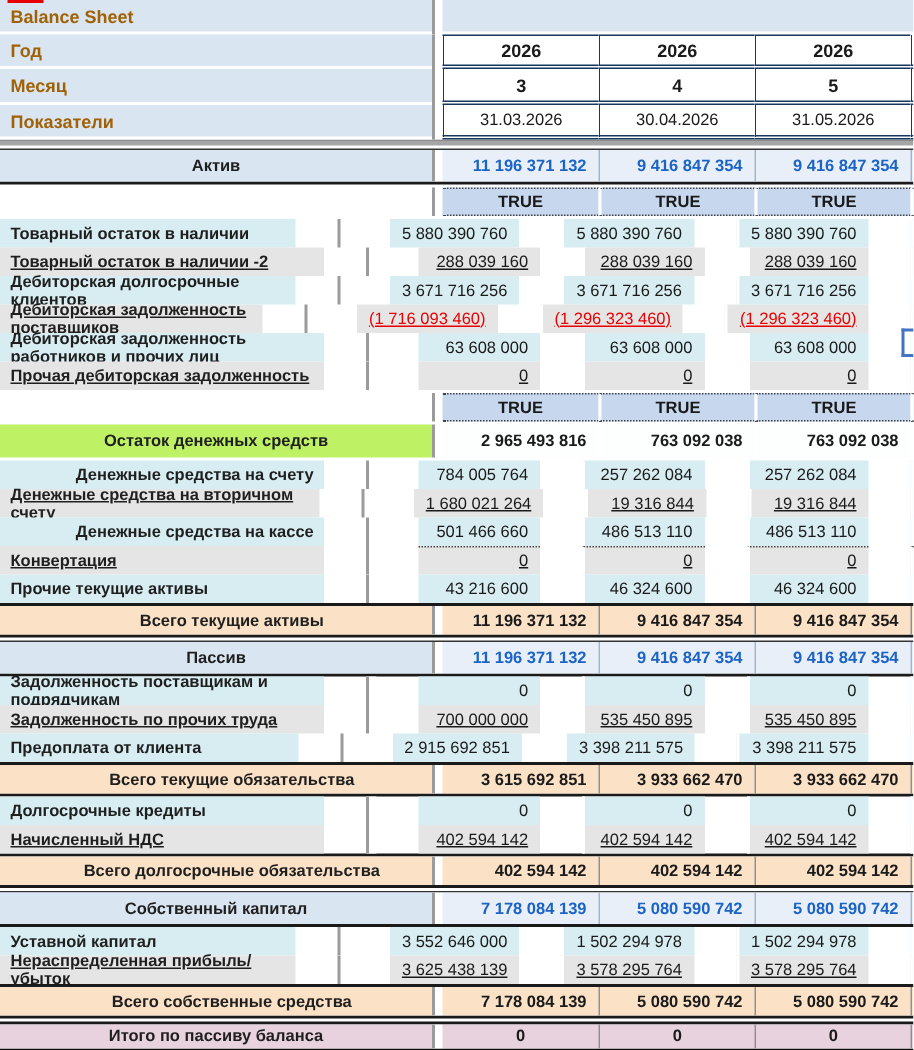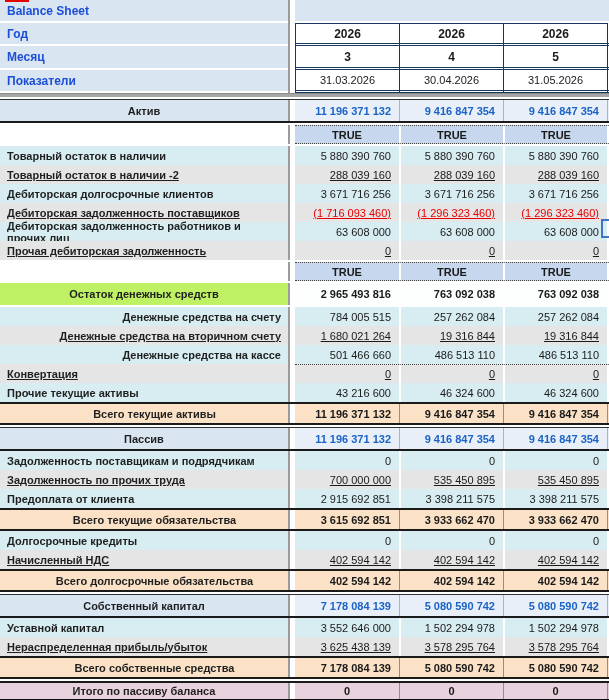--- a/index.html
+++ b/index.html
@@ -11,41 +11,41 @@
   .row{display:flex;width:609px;box-sizing:border-box;align-items:stretch;}
   .lbl{width:288px;box-sizing:border-box;padding:0 7px;display:flex;align-items:center;font-weight:700;color:#1f1f1f;}
   .lbl-c{justify-content:center;text-align:center;}
   .lbl-r{justify-content:flex-end;text-align:left;}
   .spacer{width:7px;box-sizing:border-box;background:#ffffff;border-left:2px solid #9b9b9b;flex:none;}
   .val{width:104px;box-sizing:border-box;padding:0 8px;display:flex;align-items:center;justify-content:flex-end;white-space:nowrap;}
   .sliver{width:2px;flex:1;padding:0;}
 
   
   .fr{height:23px;}
-  .fr .lbl{background:#d9e5f1;color:#1d4ed8;font-size:12px;border-bottom:2px solid #ffffff;}
+  .fr .lbl{background:#d9e5f1;color:#a16207;font-size:12px;border-bottom:2px solid #ffffff;}
   .top-band{flex:1;background:#d9e5f1;border-bottom:2px solid #ffffff;}
   .hval{justify-content:center;font-weight:700;font-size:12px;background:#fff;
         border-left:1px solid #17375e;border-bottom:3px double #17375e;}
   .yr .hval{border-top:1px solid #17375e;}
   .dt .hval{font-weight:400;font-size:11px;}
   .hsliver{background:#fff;border-left:1px solid #17375e;border-bottom:3px double #17375e;flex:1;padding:0;}
   .hsplit{height:3px;width:609px;background:#a6a6a6;border-top:1px solid #8c8c8c;}
 
   
   .r-section{height:24px;border-top:1px solid #333;border-bottom:2px solid #1a1a1a;margin-top:2px;}
   .r-section .lbl{background:#d9e5f1;justify-content:center;}
   .r-section .val{background:#e8eff8;color:#1b63c5;font-weight:700;}
   .r-section .val + .val{border-left:1px solid #9fb6cf;}
 
   .r-true{height:19px;margin:2px 0;}
   .r-true .val{background:#c6d7ee;font-weight:700;justify-content:center;
                border-top:1px dotted #444;border-bottom:1px dotted #444;}
   .r-true .val + .val{border-left:2px solid #ffffff;}
 
-  .r-data{height:19px;}
+  .r-data{height:19px;gap:28px;}
   .r-data .val{font-weight:400;}
   .r-data .val + .val{border-left:2px solid #ffffff;}
   .stripe-c .lbl,.stripe-c .val{background:#d8edf2;}
   .stripe-w .lbl,.stripe-w .val{background:#e5e5e5;text-decoration:underline;}
   .dotted-top .val{border-top:1px dotted #444;}
   .neg{color:#e80000;}
 
   .r-cash{height:22px;margin:2px 0;}
   .r-cash .lbl{background:#bef264;justify-content:center;}
   .r-cash .val{background:#fdfefe;font-weight:700;}
@@ -182,21 +182,21 @@
         <div class="lbl lbl-c">Остаток денежных средств</div>
         <div class="spacer"></div>
         <div class="val">2 965 493 816</div>
         <div class="val">763 092 038</div>
         <div class="val">763 092 038</div>
         <div class="val sliver"></div>
       </div>
       <div class="row r-data stripe-c">
         <div class="lbl lbl-r">Денежные средства на счету</div>
         <div class="spacer"></div>
-        <div class="val">784 005 515</div>
+        <div class="val">784 005 764</div>
         <div class="val">257 262 084</div>
         <div class="val">257 262 084</div>
         <div class="val sliver"></div>
       </div>
       <div class="row r-data stripe-w">
         <div class="lbl lbl-r">Денежные средства на вторичном счету</div>
         <div class="spacer"></div>
         <div class="val">1 680 021 264</div>
         <div class="val">19 316 844</div>
         <div class="val">19 316 844</div>

